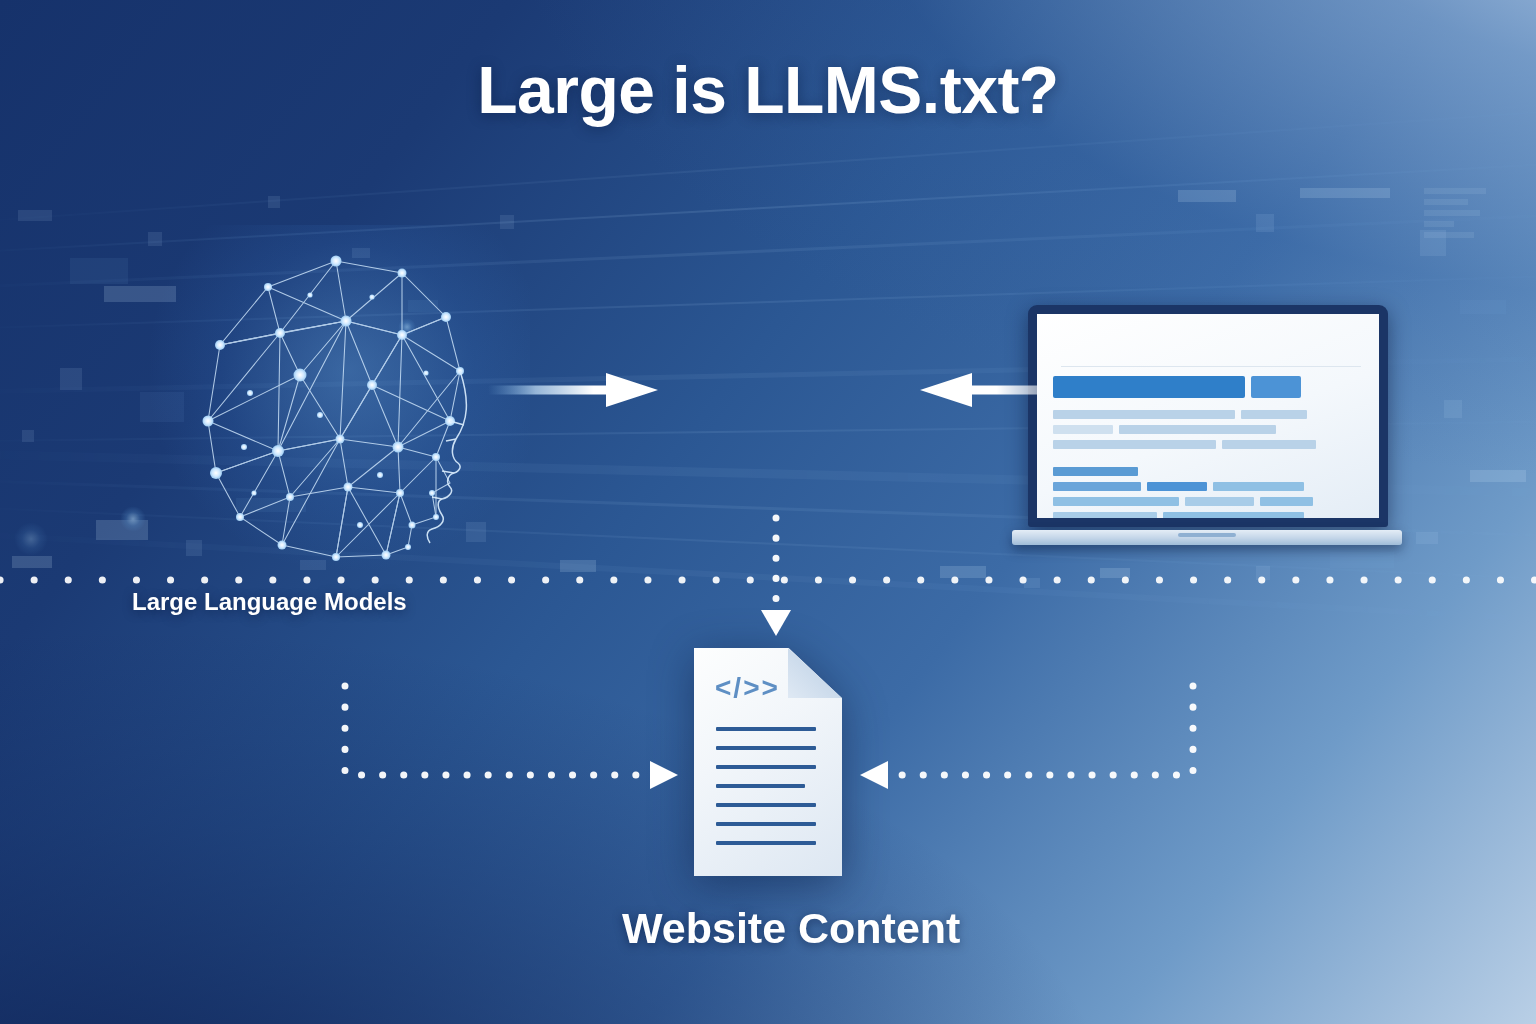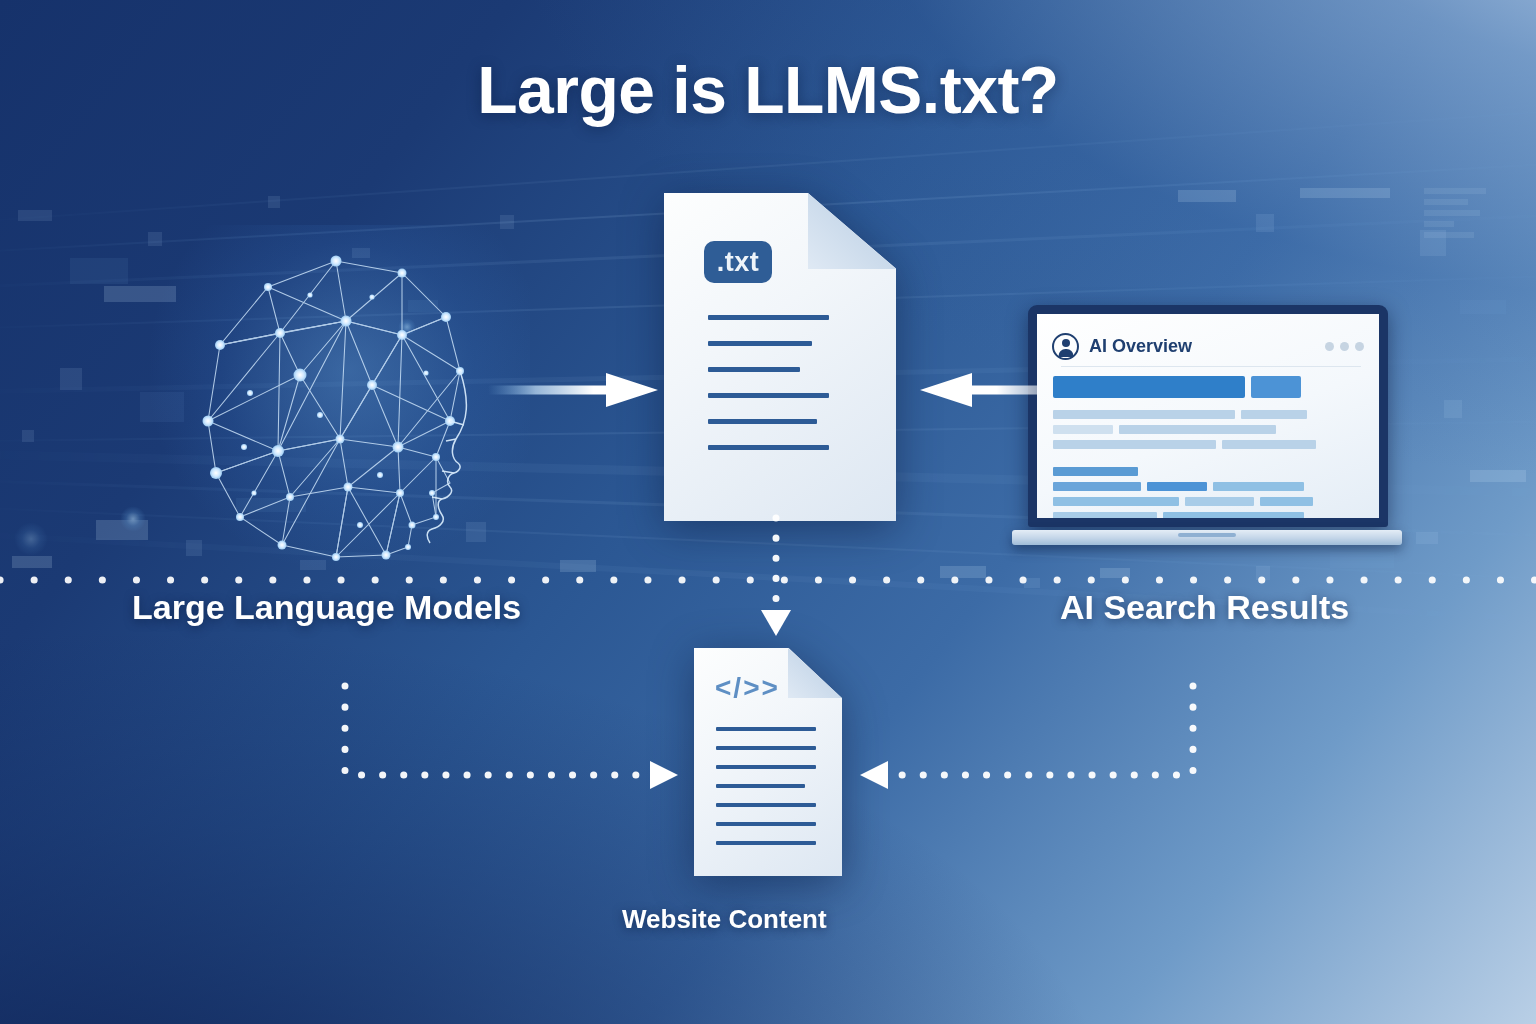--- a/index.html
+++ b/index.html
@@ -121,23 +121,23 @@
   .bars .row{ display:flex; gap:6px; margin-bottom:6px; }
   .bars .bar{ height:9px; border-radius:1px; }
 
   
   .solidarrow{ position:absolute; }
   .dotpath{ position:absolute; }
   .dotpath svg{ overflow:visible; }
 
   
   .cap{ position:absolute; color:#fff; font-weight:600; text-shadow:0 2px 10px rgba(6,22,58,.5); white-space:nowrap; }
-  #cap-llm{ left:132px; top:588px; font-size:34px; }
+  #cap-llm{ left:132px; top:588px; font-size:24px; }
   #cap-ai{  left:1060px; top:588px; font-size:34px; }
-  #cap-web{ left:622px; top:904px; font-size:26px; }
+  #cap-web{ left:622px; top:904px; font-size:43px; }
   #cap-def{ left:378px; top:805px; font-size:23px; font-weight:500; line-height:1.28; white-space:normal; width:250px; }
 </style>
 </head>
 <body>
 
 <div id="stage">
 
   <div class="streakgrp">
     <div class="tex band b10"></div>
     <div class="tex band b1"></div>
@@ -279,46 +279,24 @@
 
       <g stroke="#dcefff" stroke-width="1.5" fill="none" opacity=".9">
         <path d="M310 146 C320 176 318 196 306 214 C300 224 302 234 308 238 C312 241 310 246 304 248
                  C297 250 296 258 300 262 C304 266 300 272 292 274 C286 276 288 284 292 290
                  C296 296 290 302 282 304 C276 306 276 312 280 318"></path>
         <path d="M300 196 L314 200 M306 214 L296 216 M304 248 L292 246 M292 274 L282 272"></path>
       </g>
     </svg>
   </div>
 
-  <div class="doc" style="left:664px; top:193px; width:232px; height:328px;">
-    <div class="page" style="clip-path:polygon(0 0, 62% 0, 100% 23%, 100% 100%, 0 100%);"></div>
-    <div class="fold" style="width:88px; height:76px; clip-path:polygon(0 0, 100% 100%, 0 100%);"></div>
-    <div class="badge" style="left:40px; top:48px; width:68px; height:42px; font-size:27px;">.txt</div>
-    <div class="lines" style="top:122px; padding:0 44px;">
-      <i style="width:84%; height:5px; margin-bottom:21px;"></i>
-      <i style="width:72%; height:5px; margin-bottom:21px;"></i>
-      <i style="width:64%; height:5px; margin-bottom:21px;"></i>
-      <i style="width:84%; height:5px; margin-bottom:21px;"></i>
-      <i style="width:76%; height:5px; margin-bottom:21px;"></i>
-      <i style="width:84%; height:5px;"></i>
-    </div>
-  </div>
 
   <div id="laptop">
     <div class="lid">
       <div class="screen">
-        <div class="scr-head">
-          <div class="av"></div>
-          <div class="scr-title">AI Overview</div>
-          <div class="dots">
-              <i></i>
-              <i></i>
-              <i></i>
-            </div>
-        </div>
         <div class="rule"></div>
         <div class="bars" id="browser-bars">
             <div class="row" style="margin-bottom: 12px;">
               <div class="bar" style="width: 61%; background: rgb(47, 127, 201); height: 22px; border-radius: 2px;"></div>
               <div class="bar" style="width: 16%; background: rgb(76, 147, 214); height: 22px; border-radius: 2px;"></div>
             </div>
             <div class="row">
               <div class="bar" style="width: 58%; background: rgb(185, 210, 232);"></div>
               <div class="bar" style="width: 21%; background: rgb(185, 210, 232);"></div>
             </div>
@@ -416,16 +394,15 @@
   </div>
 
   <div class="dotpath" style="left:858px; top:686px; width:348px; height:110px;">
     <svg width="348" height="110" xmlns="http://www.w3.org/2000/svg">
       <polyline points="335,0 335,89 30,89" fill="none" stroke="#ffffff" stroke-width="7" stroke-linecap="round" stroke-dasharray="0.1 21" opacity=".95"></polyline>
       <path d="M30 75 L2 89 L30 103 Z" fill="#ffffff"></path>
     </svg>
   </div>
 
   <div class="cap" id="cap-llm">Large Language Models</div>
-  <div class="cap" id="cap-ai">AI Search Results</div>
   <div class="cap" id="cap-web">Website Content</div>
 
 </div>
 
 </body></html>

